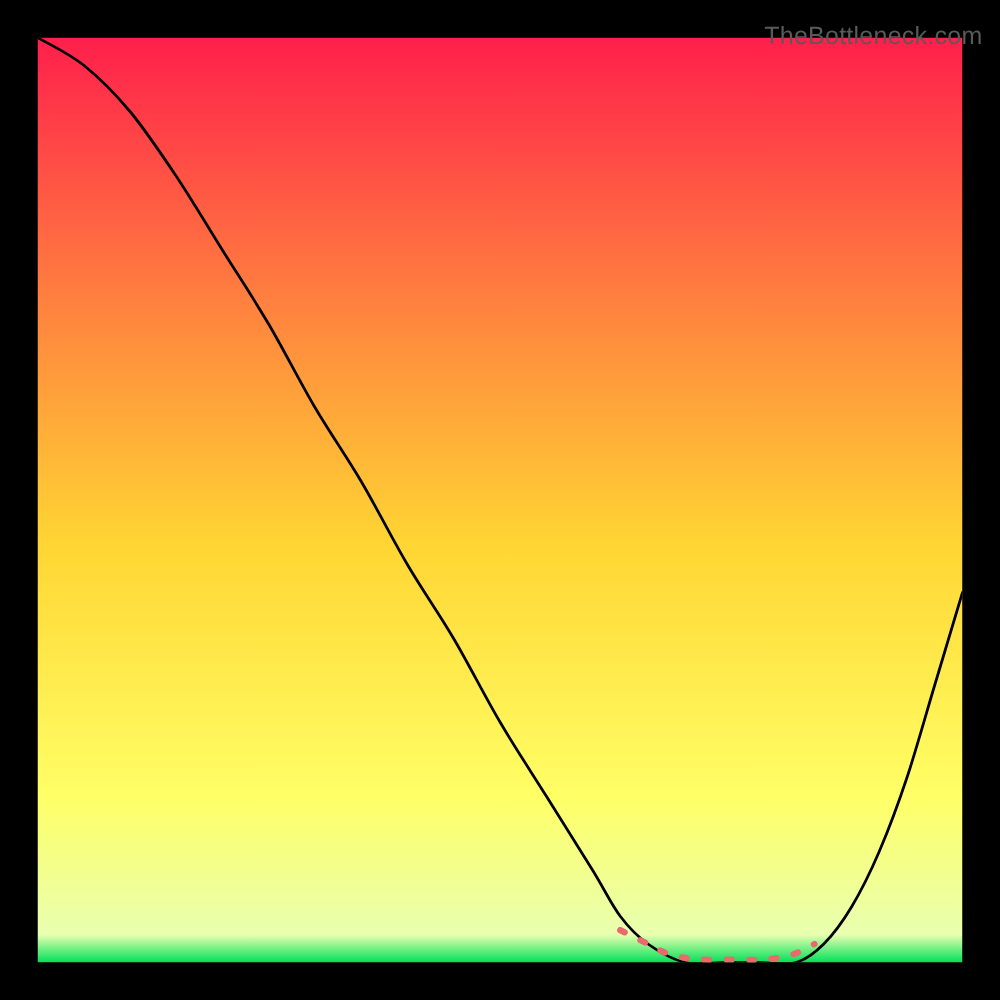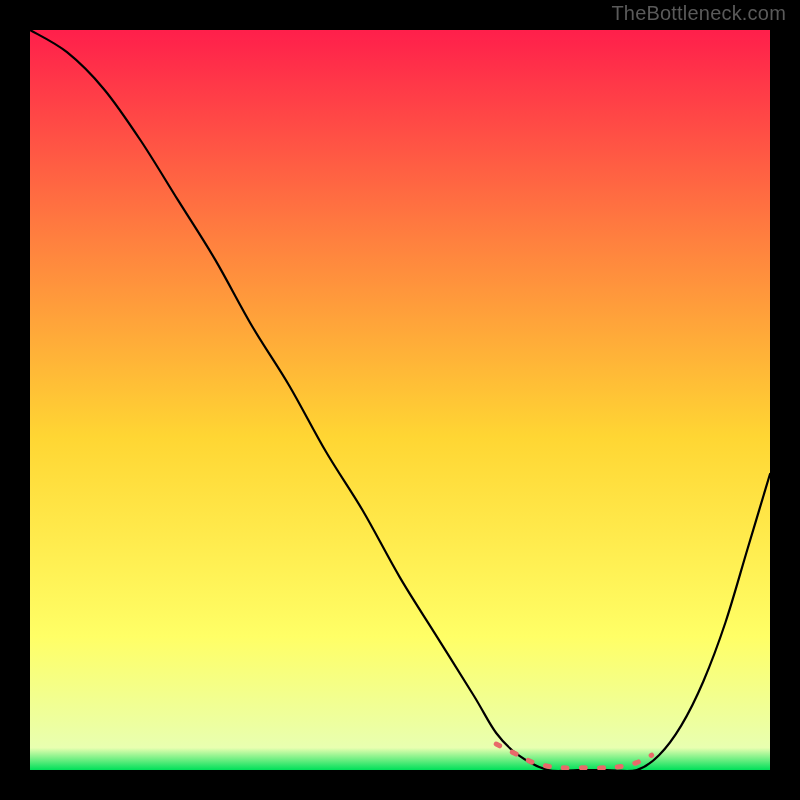--- a/index.html
+++ b/index.html
@@ -5,21 +5,21 @@
   * { margin: 0; padding: 0; box-sizing: border-box; }
   html, body { width: 800px; height: 800px; overflow: hidden; background: #000; }
   .container {
     position: relative;
     width: 800px;
     height: 800px;
     background: #000;
   }
   .watermark {
     position: absolute;
-    top: 2px;
+    top: 18px;
     right: 14px;
     font-family: Arial, Helvetica, sans-serif;
     font-size: 20px;
     font-weight: 500;
     color: #5a5a5a;
     letter-spacing: 0.2px;
     z-index: 10;
   }
   .plot {
     position: absolute;

